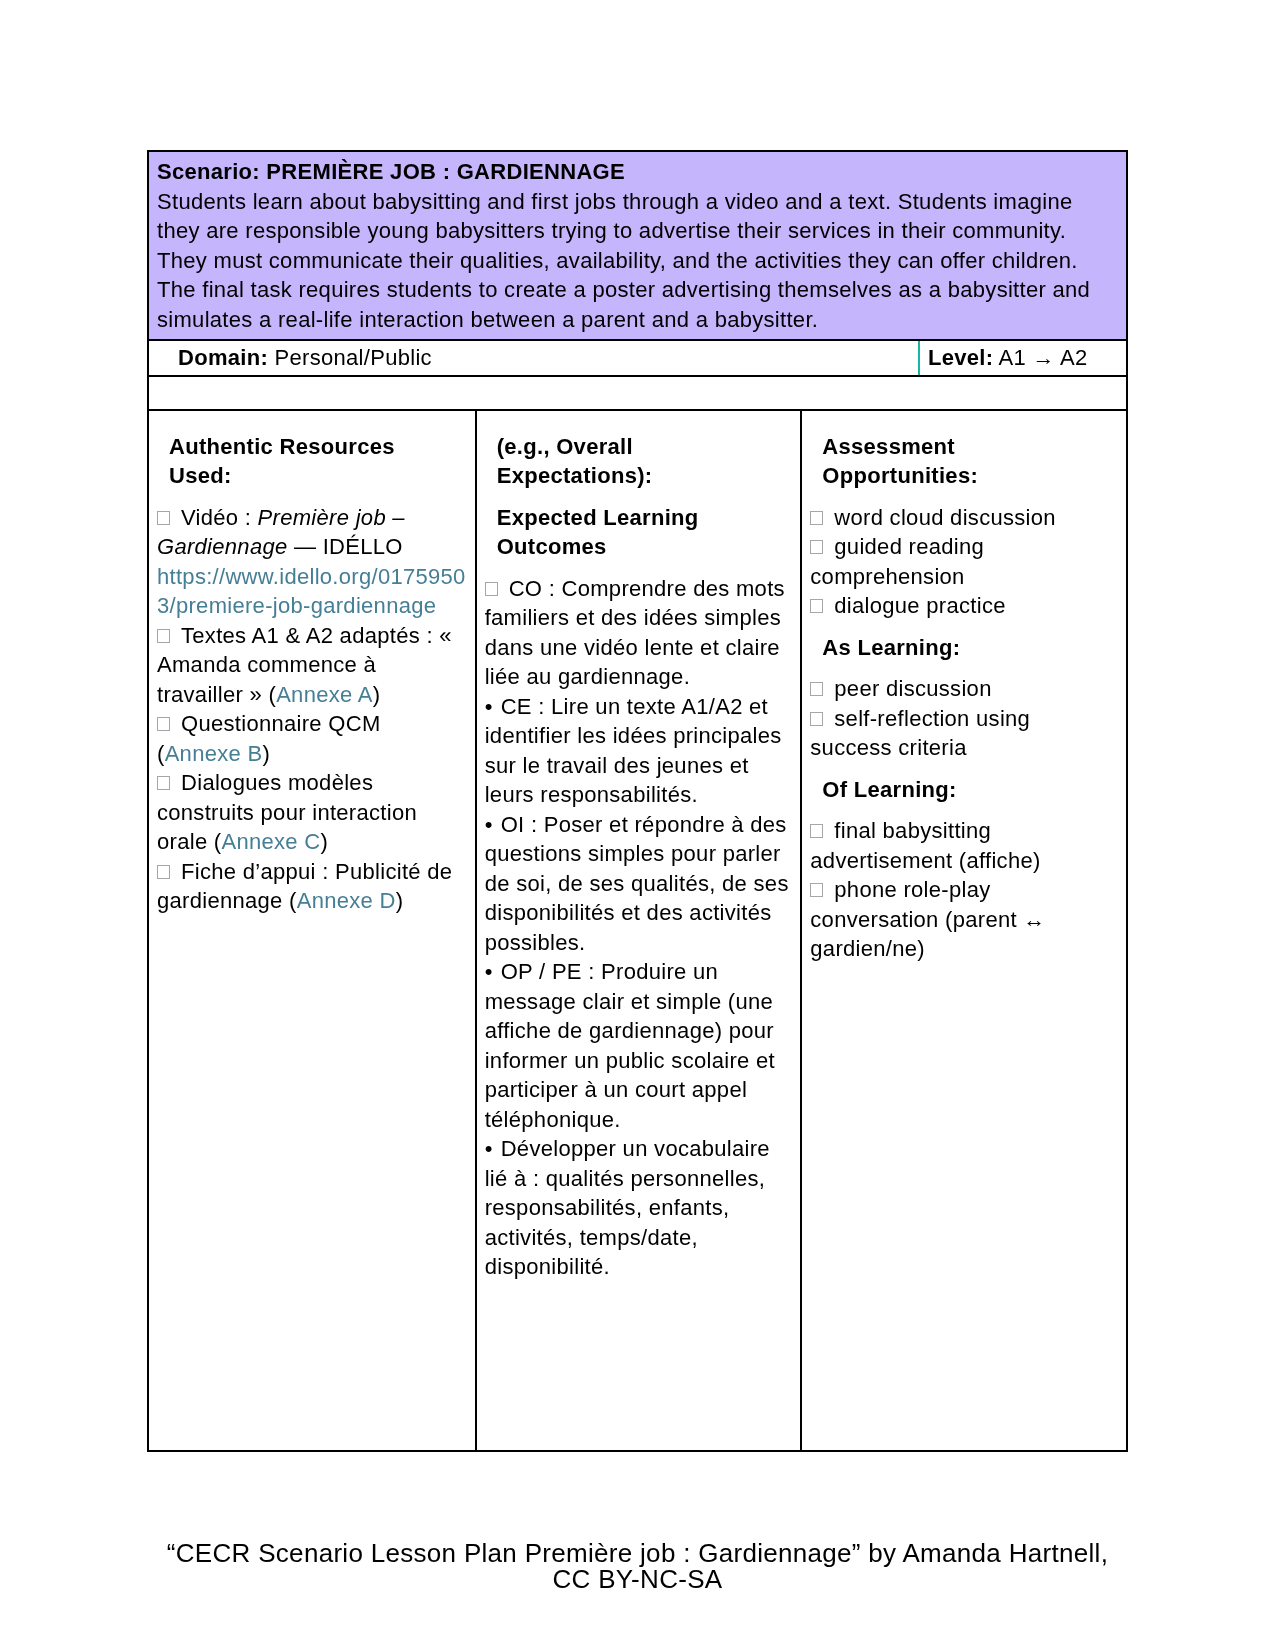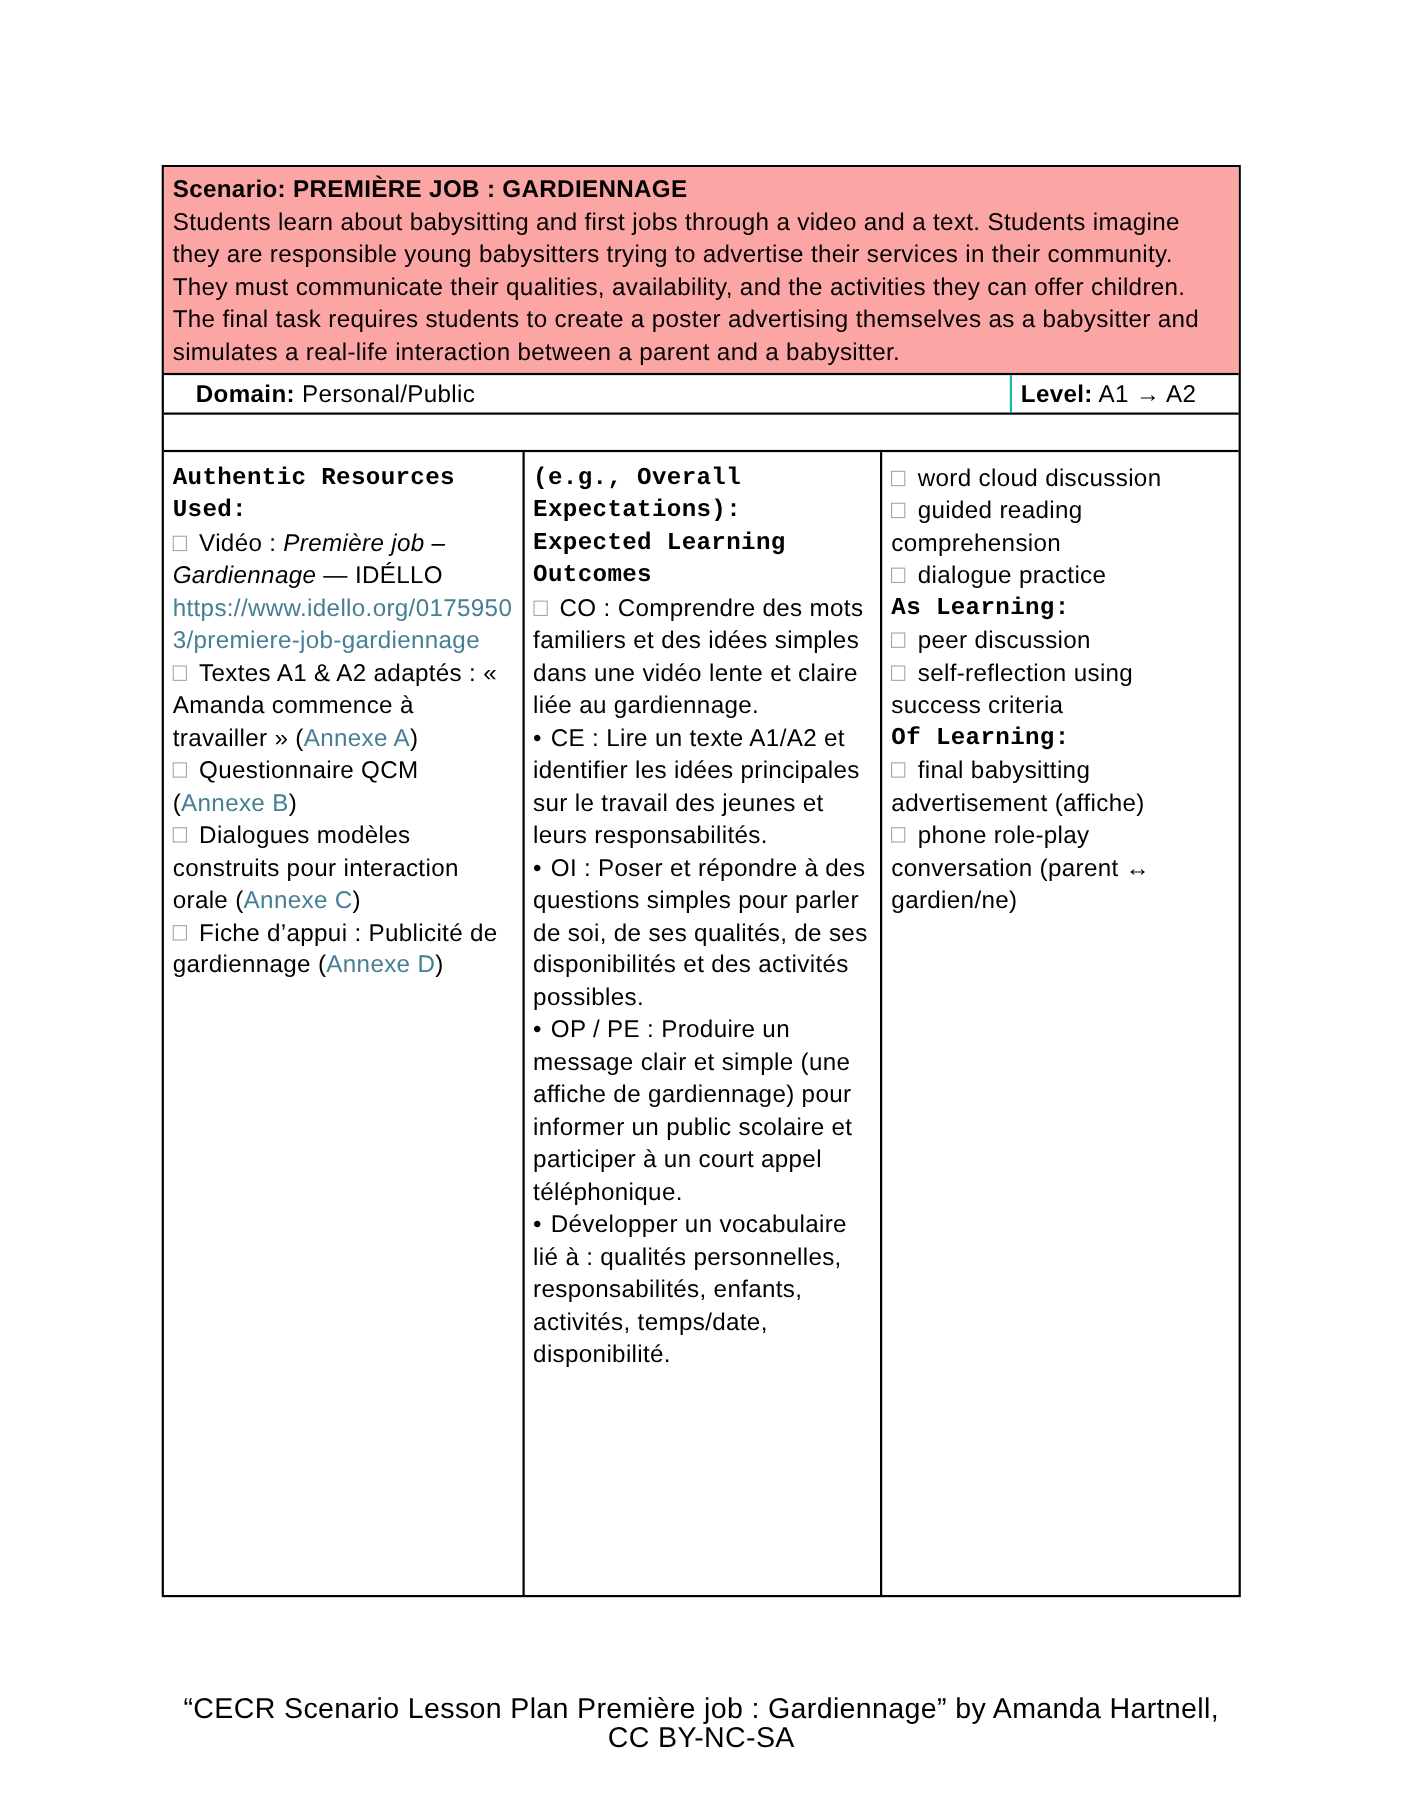--- a/index.html
+++ b/index.html
@@ -21,21 +21,21 @@
     padding-right: 147px;
     box-sizing: border-box;
   }
   .doc-table {
     width: 981px;
     border: 2px solid #000000;
     box-sizing: border-box;
   }
   
   .scenario-cell {
-    background: #fca5a5;
+    background: #c4b5fd;
     padding: 5px 12px 5px 8px;
     line-height: 29.5px;
   }
   .b { font-weight: bold; }
   
   .meta-row {
     display: flex;
     border-top: 2px solid #000000;
     line-height: 29.5px;
   }
@@ -65,22 +65,21 @@
     width: 33.333%;
     box-sizing: border-box;
     padding: 9px 8px 8px 8px;
     line-height: 29.5px;
   }
   .col + .col {
     border-left: 2px solid #000000;
   }
   .col-heading {
     font-weight: bold;
-    margin: 0;
-    font-family: Liberation Mono, monospace;
+    margin: 12px;
   }
   .item { margin: 0; }
   .cbx {
     display: inline-block;
     width: 13px;
     height: 14px;
     border: 1.5px solid #A6A6A6;
     margin-right: 11px;
     box-sizing: border-box;
   }
@@ -135,20 +134,21 @@
       <div class="col">
           <div class="col-heading">(e.g., Overall Expectations):</div>
           <div class="col-heading">Expected Learning Outcomes</div>
           <div class="item"><span class="cbx"></span><span class="">CO : Comprendre des mots familiers et des idées simples dans une vidéo lente et claire liée au gardiennage.</span></div>
           <div class="item"><span class="blt">•</span><span class="">CE : Lire un texte A1/A2 et identifier les idées principales sur le travail des jeunes et leurs responsabilités.</span></div>
           <div class="item"><span class="blt">•</span><span class="">OI : Poser et répondre à des questions simples pour parler de soi, de ses qualités, de ses disponibilités et des activités possibles.</span></div>
           <div class="item"><span class="blt">•</span><span class="">OP / PE : Produire un message clair et simple (une affiche de gardiennage) pour informer un public scolaire et participer à un court appel téléphonique.</span></div>
           <div class="item"><span class="blt">•</span><span class="">Développer un vocabulaire lié à : qualités personnelles, responsabilités, enfants, activités, temps/date, disponibilité.</span></div>
         </div>
       <div class="col">
+          <div class="col-heading">Assessment Opportunities:</div>
           <div class="item"><span class="cbx"></span><span class="">word cloud discussion</span></div>
           <div class="item"><span class="cbx"></span><span class="">guided reading comprehension</span></div>
           <div class="item"><span class="cbx"></span><span class="">dialogue practice</span></div>
           <div class="col-heading">As Learning:</div>
           <div class="item"><span class="cbx"></span><span class="">peer discussion</span></div>
           <div class="item"><span class="cbx"></span><span class="">self-reflection using success criteria</span></div>
           <div class="col-heading">Of Learning:</div>
           <div class="item"><span class="cbx"></span><span class="">final babysitting advertisement (affiche)</span></div>
           <div class="item"><span class="cbx"></span><span class="">phone role-play conversation (parent ↔ gardien/ne)</span></div>
         </div>

